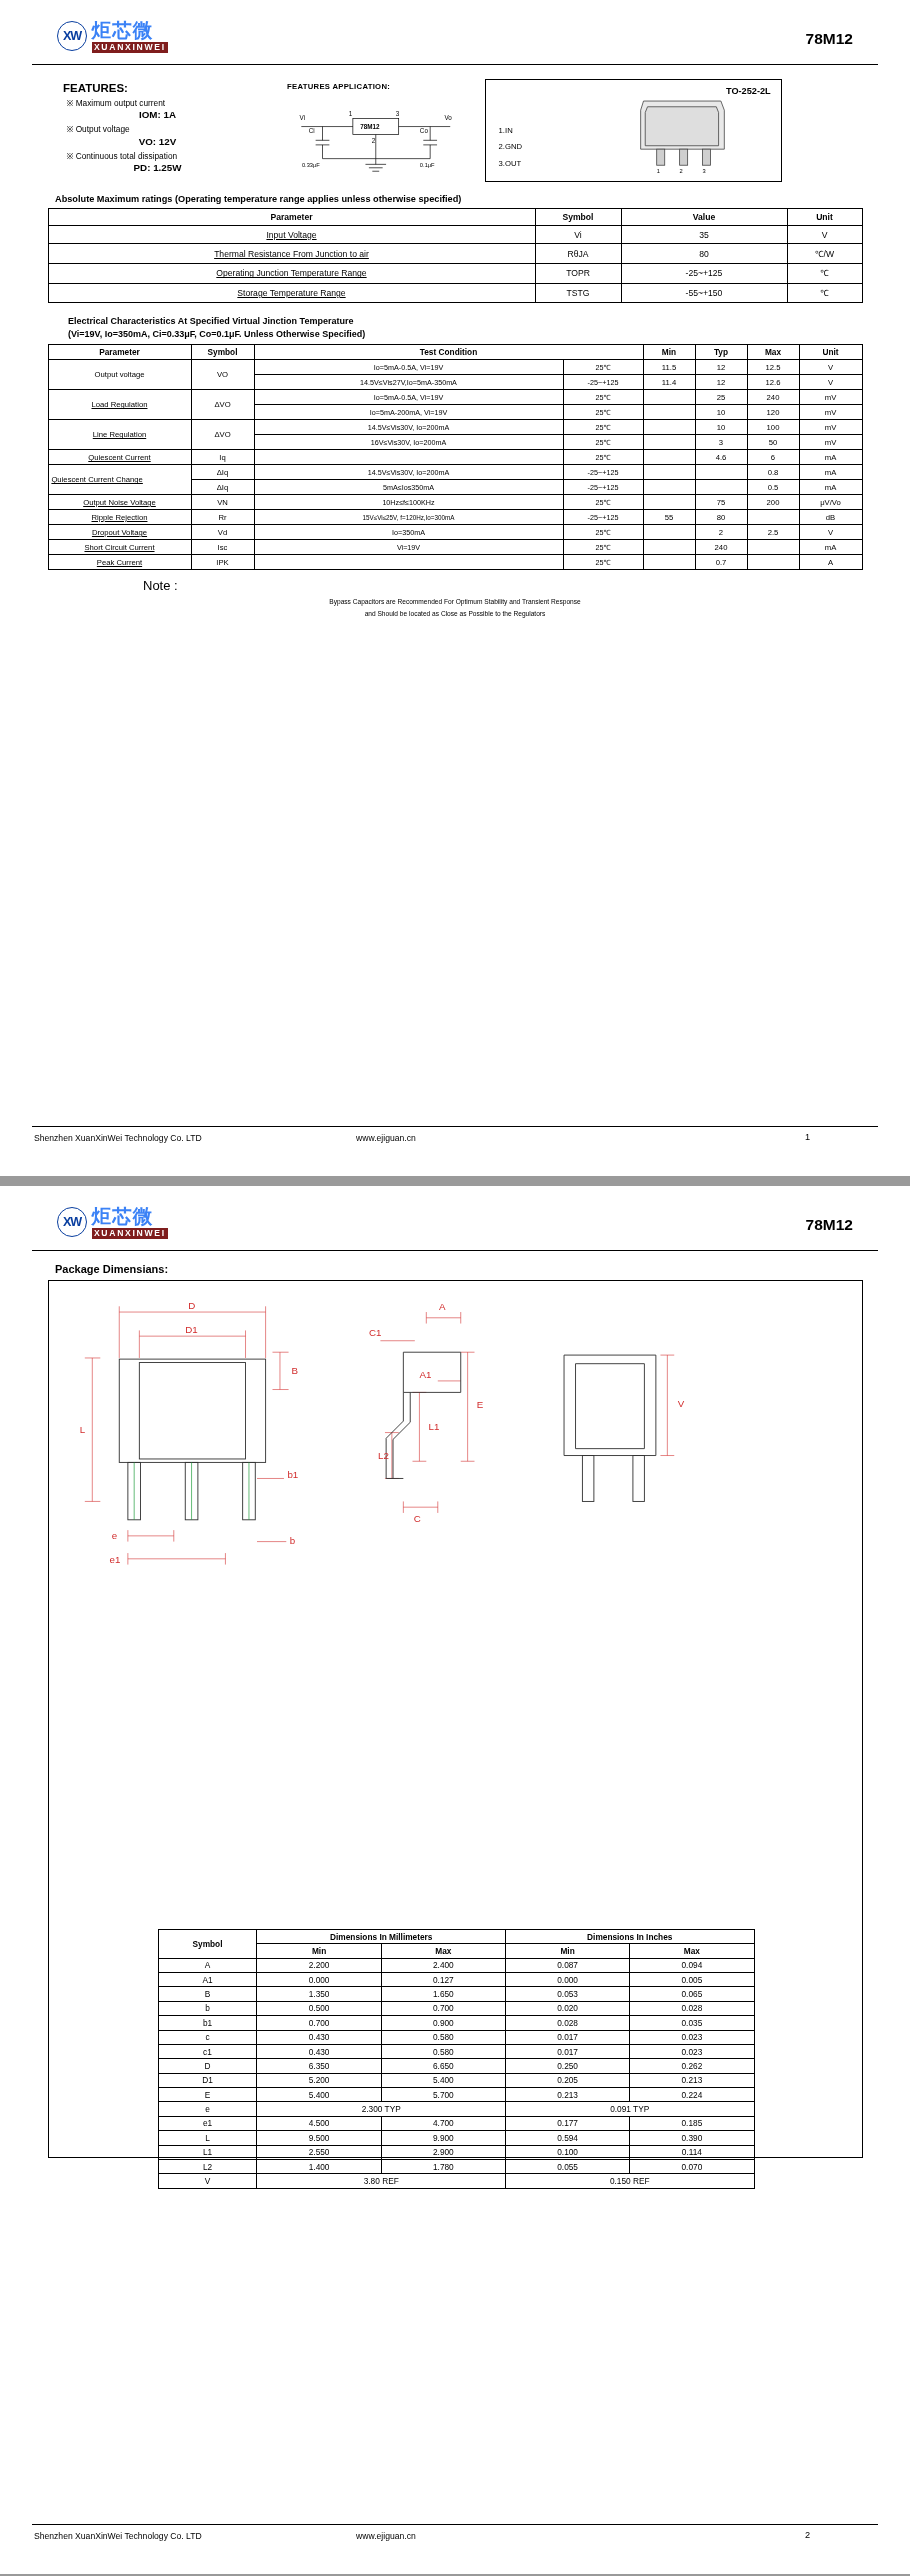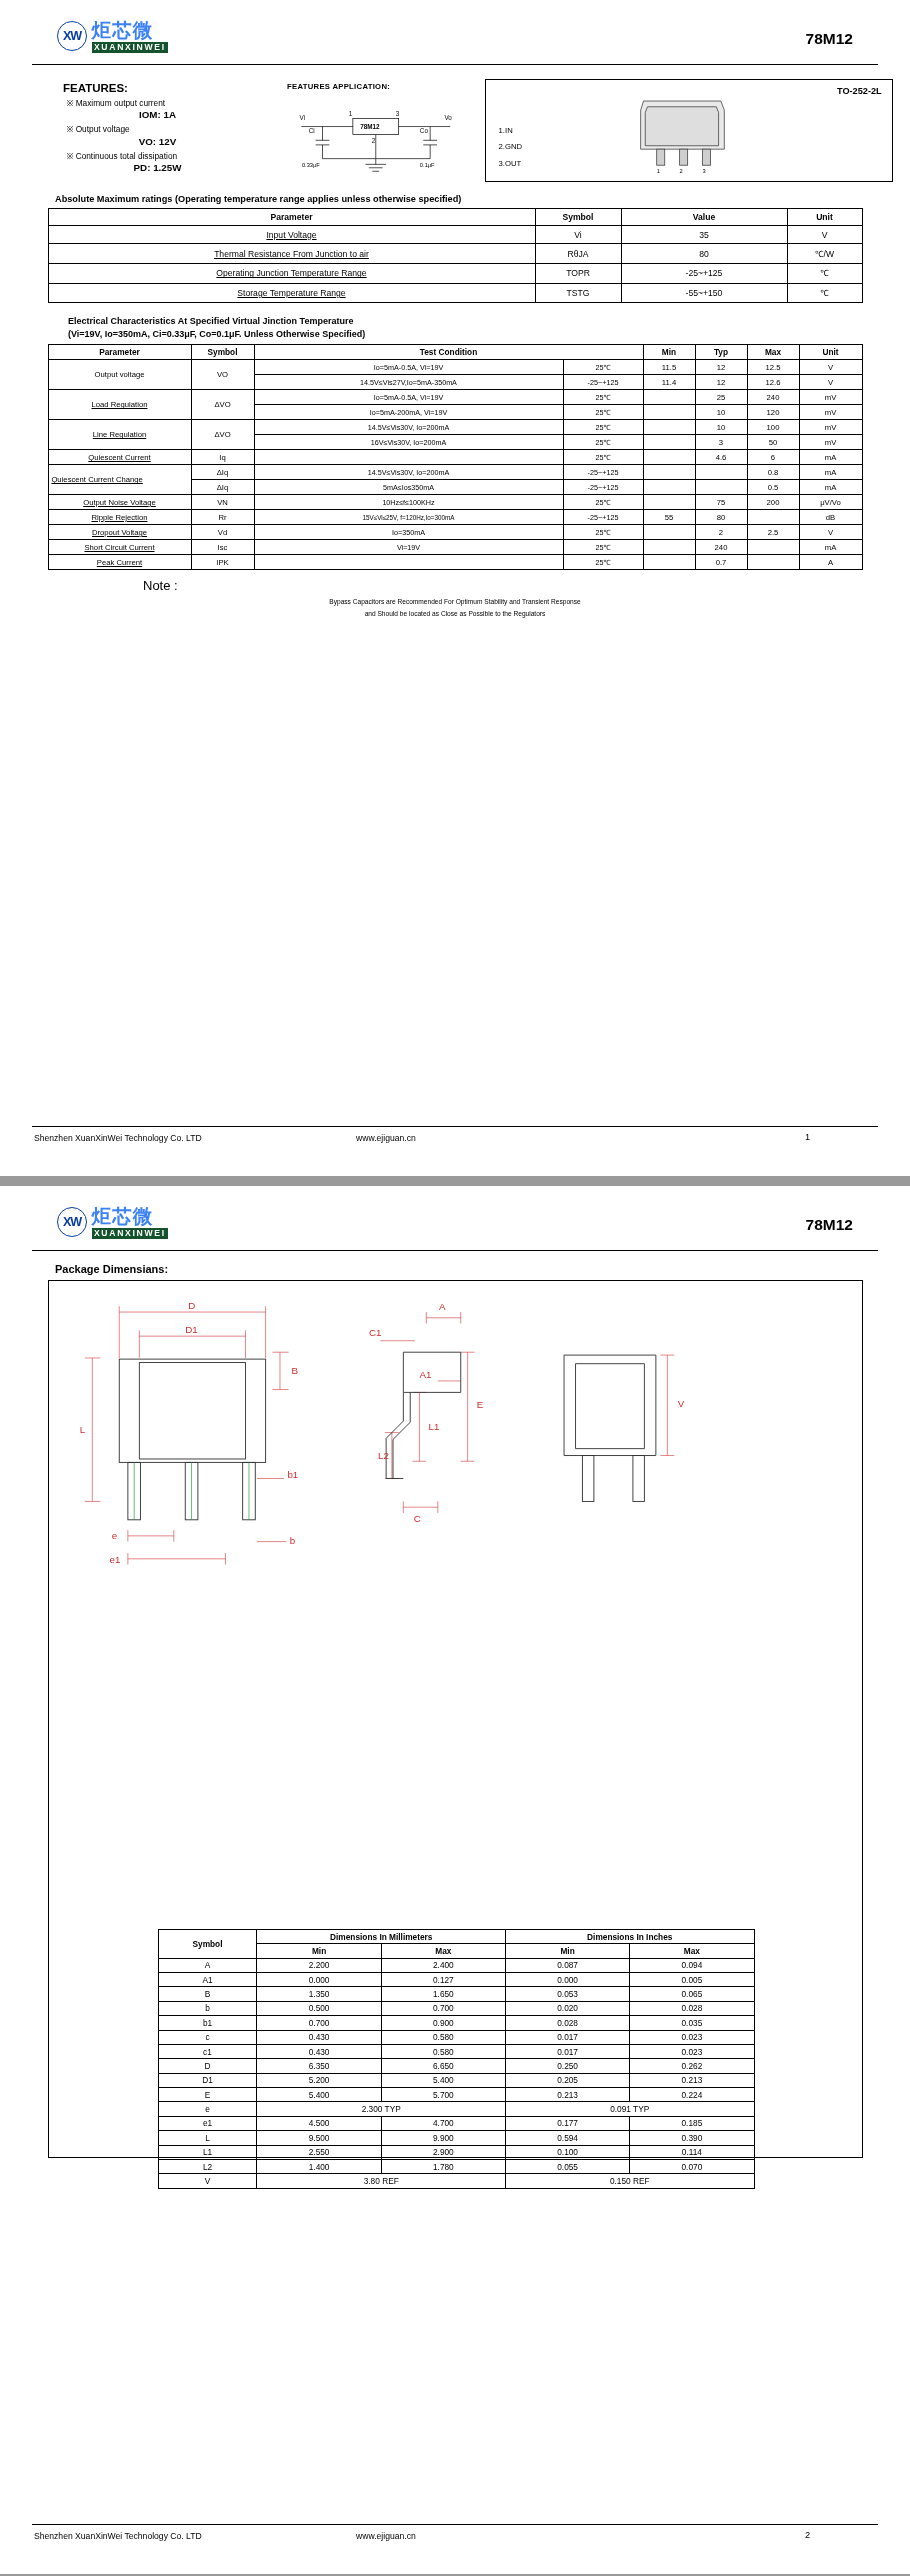--- a/index.html
+++ b/index.html
@@ -39,21 +39,21 @@
     font-family:"Liberation Sans", sans-serif;
   }
   .logo-text { line-height:1; }
   .logo-cn {
     font-size:19.5px; font-weight:bold; color:#3b82f6;
     font-family:"DejaVu Sans", sans-serif;
     letter-spacing:1.1px;
   }
   .logo-en {
     font-size:8.6px; font-weight:bold; color:#ffffff;
-    background:#14532d; text-align:center;
+    background:#7f1d1d; text-align:center;
     letter-spacing:1.7px; padding:1.1px 2.3px; margin-top:1.7px;
   }
   .hdr-part {
     position:absolute;
     right:57px; top:30px;
     font-size:15.5px; font-weight:bold;
   }
   .hdr-rule {
     position:absolute;
     left:32px; right:32px; top:64px;
@@ -83,21 +83,21 @@
   .feat-line { font-size:8.3px; margin:2.3px 0 0 3.4px; }
   .feat-val { font-size:9.8px; font-weight:bold; text-align:center; margin:1.1px 0 3.4px 0; }
 
   .typ-app {
     position:absolute; left:287px; top:0; width:195px;
   }
   .typ-app .cap { font-size:7.7px; font-weight:bold; letter-spacing:0.3px; }
 
   .pkg-box {
     position:absolute; left:485px; top:-2.3px;
-    width:408px; height:103px;
+    width:297px; height:103px;
     border:0.6px solid #000;
   }
   .pkg-label {
     position:absolute; right:10.3px; top:5.7px;
     font-size:9.2px; font-weight:bold;
   }
   .pin-list { position:absolute; left:12.6px; top:43px; font-size:7.7px; line-height:2.1; }
 
   
   .sec-h {

